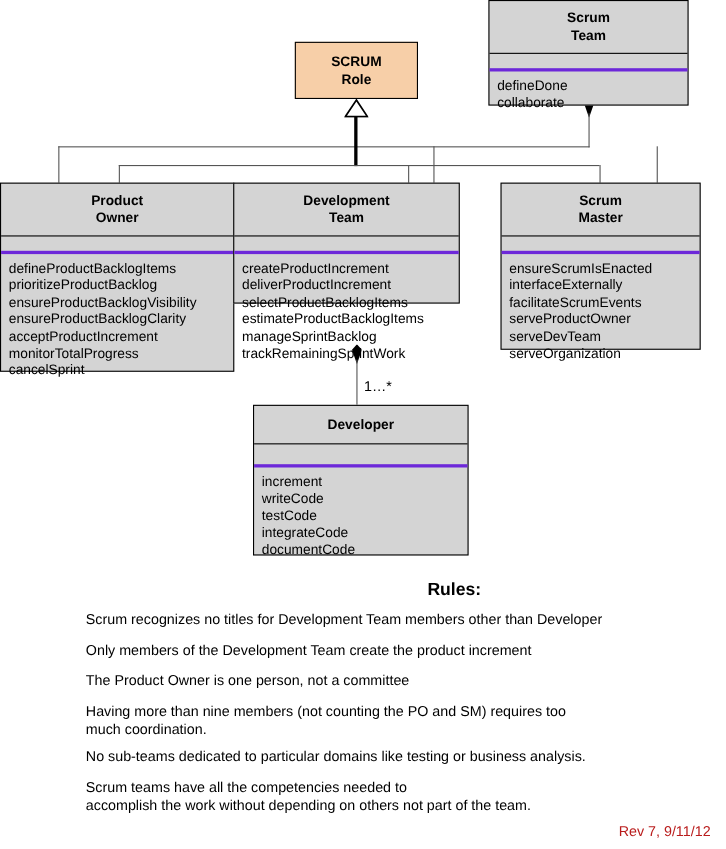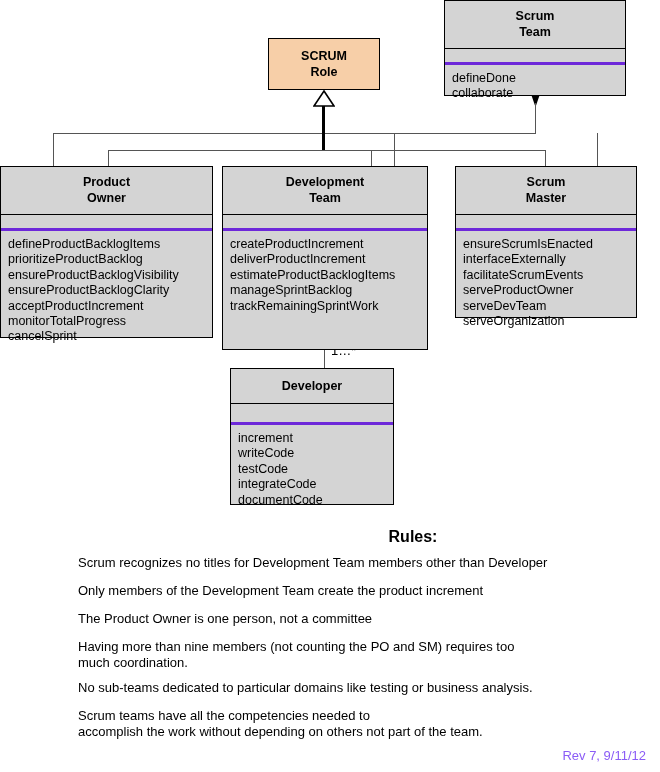--- a/index.html
+++ b/index.html
@@ -109,21 +109,21 @@
     margin-bottom: 12px;
     white-space: pre-line;
   }
   .rule.tight { margin-bottom: 9px; }
 
   .rev {
     position: absolute;
     right: 14px;
     top: 748px;
     font-size: 13px;
-    color: #8b5cf6;
+    color: #b91c1c;
     white-space: nowrap;
   }
 </style>
 </head>
 <body>
 
 <div class="diamond" style="left:531px; top:89px;"></div>
 <div class="line-v" style="left:535px; top:103px; height:31px;"></div>
 
 <div class="line-h" style="left:53px; top:133px; width:483px;"></div>
@@ -176,29 +176,30 @@
     <div class="op">defineProductBacklogItems</div>
     <div class="op">prioritizeProductBacklog</div>
     <div class="op">ensureProductBacklogVisibility</div>
     <div class="op">ensureProductBacklogClarity</div>
     <div class="op">acceptProductIncrement</div>
     <div class="op">monitorTotalProgress</div>
     <div class="op">cancelSprint</div>
   </div>
 </div>
 
-<div class="uml-class" style="left:222px; top:166px; width:206px; height:184px;">
+<div class="uml-class" style="left:212px; top:166px; width:206px; height:110px;">
   <div class="cls-name">
     <span class="ln">Development</span>
     <span class="ln">Team</span>
   </div>
   <div class="cls-attrs"></div>
   <div class="cls-ops">
     <div class="op">createProductIncrement</div>
     <div class="op">deliverProductIncrement</div>
+    <div class="op">selectProductBacklogItems</div>
     <div class="op">estimateProductBacklogItems</div>
     <div class="op">manageSprintBacklog</div>
     <div class="op">trackRemainingSprintWork</div>
   </div>
 </div>
 
 <div class="uml-class" style="left:455px; top:166px; width:182px; height:152px;">
   <div class="cls-name">
     <span class="ln">Scrum</span>
     <span class="ln">Master</span>
@@ -207,21 +208,21 @@
   <div class="cls-ops">
     <div class="op">ensureScrumIsEnacted</div>
     <div class="op">interfaceExternally</div>
     <div class="op">facilitateScrumEvents</div>
     <div class="op">serveProductOwner</div>
     <div class="op">serveDevTeam</div>
     <div class="op">serveOrganization</div>
   </div>
 </div>
 
-<div class="uml-class" style="left:230px; top:368px; width:164px; height:137px;">
+<div class="uml-class" style="left:230px; top:368px; width:196px; height:137px;">
   <div class="cls-name" style="padding:9px 4px 9px 4px;">
     <span class="ln">Developer</span>
   </div>
   <div class="cls-attrs" style="height:19px;"></div>
   <div class="cls-ops">
     <div class="op">increment</div>
     <div class="op">writeCode</div>
     <div class="op">testCode</div>
     <div class="op">integrateCode</div>
     <div class="op">documentCode</div>

